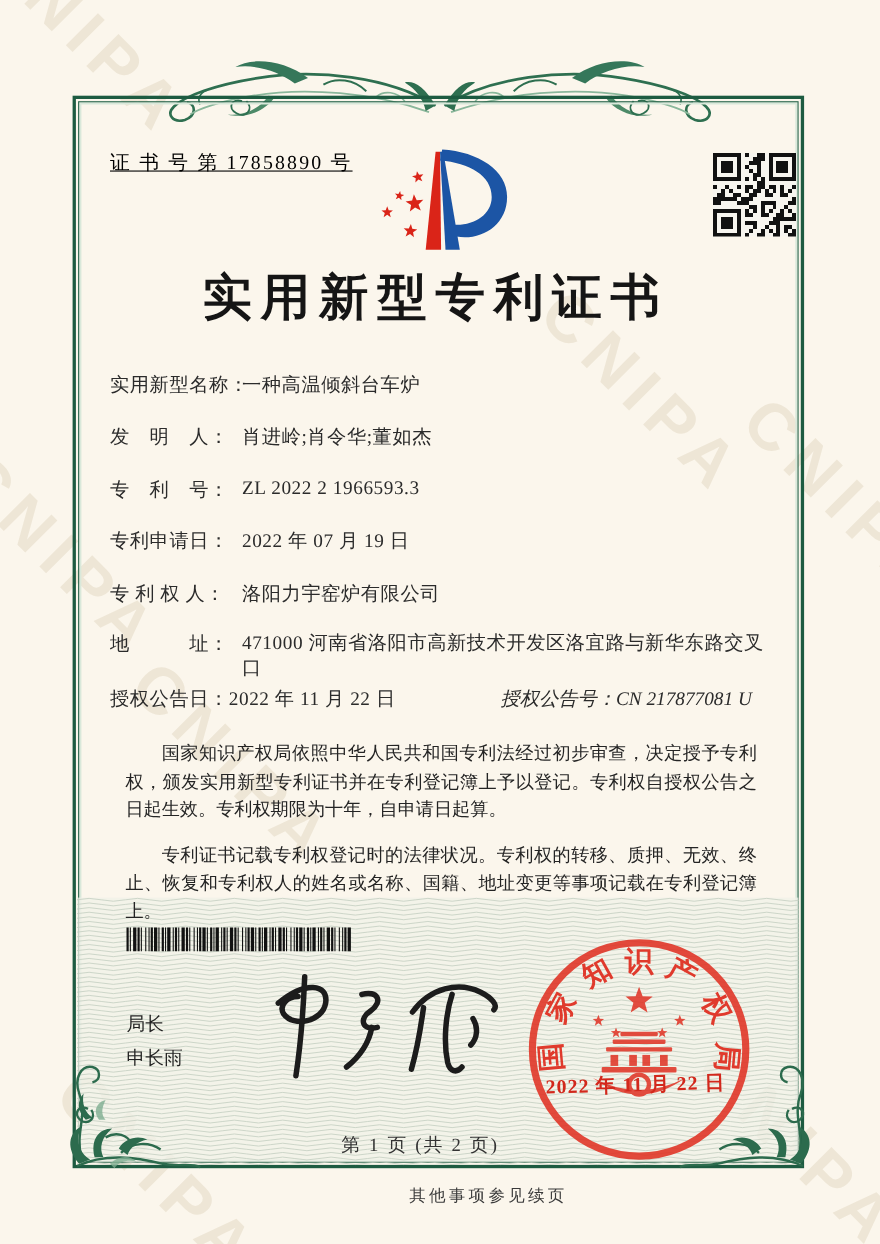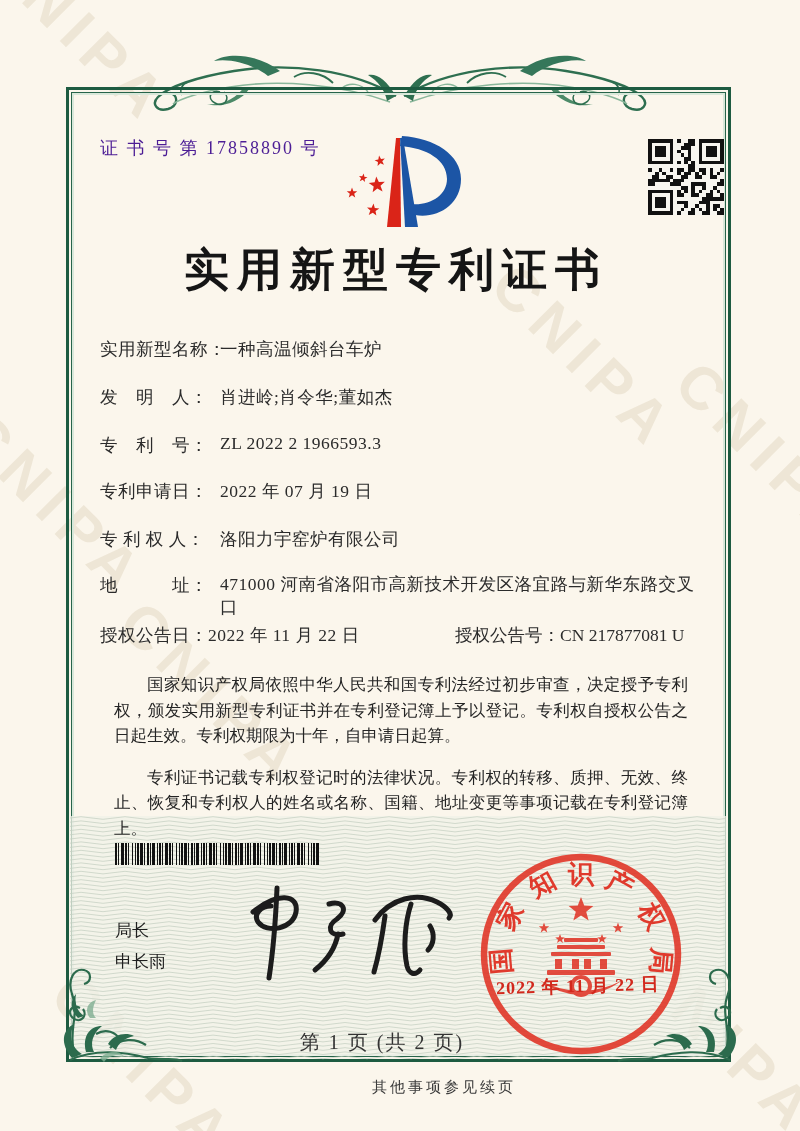--- a/index.html
+++ b/index.html
@@ -19,54 +19,55 @@
   .frame{
     position:absolute; left:66px; top:87px; width:659px; height:969px;
     border:3px solid #1d5b41; background:transparent;
   }
   .frame-inner{
     position:absolute; left:2px; top:2px; right:2px; bottom:2px;
     border:1px solid #27644a; box-shadow:0 0 0 2px #d9e8da inset;
   }
   .cert-no{
     position:absolute; left:100px; top:136px; font-size:18px; letter-spacing:2px;
-    color:#4c1d95;
+    color:#000000;
+    text-decoration:underline;
   }
   .logo{ position:absolute; left:338px; top:126px; width:140px; height:110px; }
   .qr{ position:absolute; left:648px; top:139px; width:76px; height:76px; }
   .title{
     position:absolute; left:0; top:240px; width:792px; text-align:center;
     font-size:45px; font-weight:bold; letter-spacing:8px; color:#151515;
   }
   .frow{ position:absolute; left:100px; font-size:17.5px; color:#2b2b2b; white-space:nowrap;}
   .flabel{ display:inline-block; width:120px; letter-spacing:0.5px; vertical-align:top;}
   .fvalue{ letter-spacing:0.5px; }
   .frow.wrap{ white-space:normal; width:608px;}
   .frow.wrap .fvalue{ display:inline-block; width:484px; line-height:23px; vertical-align:top;}
-  .grant-no{ position:absolute; left:355px; top:0; white-space:nowrap;}
+  .grant-no{ position:absolute; left:355px; top:0; white-space:nowrap;font-style:italic;}
   .paras{
     position:absolute; left:98px; top:656px; width:606px;
     font-size:16.5px; line-height:25.5px; color:#242424; text-align:justify;
   }
   .paras p{ margin:16px; text-indent:2em; }
   .waveband{ position:absolute; left:70px; top:800px; width:656px; height:260px; }
   .barcode{ position:absolute; left:113px; top:843px; width:210px; height:22px; }
   .sig-labels{
     position:absolute; left:115px; top:915px; font-family:"Liberation Sans","DejaVu Sans",sans-serif;
     font-size:17px; color:#1f1f1f; line-height:31px;
   }
   .signature{ position:absolute; left:225px; top:882px; width:245px; height:105px;}
   .seal{ position:absolute; left:470px; top:843px; width:222px; height:222px; opacity:0.95;}
   .seal-date{
     position:absolute; left:496px; top:974px; font-size:18px; font-weight:bold;
     color:#d2281c; letter-spacing:1px; transform:rotate(-1.5deg); white-space:nowrap;
   }
   .page-info{
     position:absolute; left:0; top:1029px; width:764px; text-align:center;
-    font-size:20px; color:#333; letter-spacing:2px;
+    font-size:17px; color:#333; letter-spacing:2px;
   }
   .cont-note{
     position:absolute; left:0; top:1078px; width:800px; text-align:center;
     font-size:15px; color:#3a3a3a; letter-spacing:3px;padding-left:44px;
   }
   .top-ornament{ position:absolute; left:128px; top:46px; width:544px; height:68px;}
   .corner-flourish{ position:absolute; width:130px; height:120px;}
   .corner-bl{ left:56px; top:948px;}
   .corner-br{ left:614px; top:948px; transform:scaleX(-1);}
 </style>

